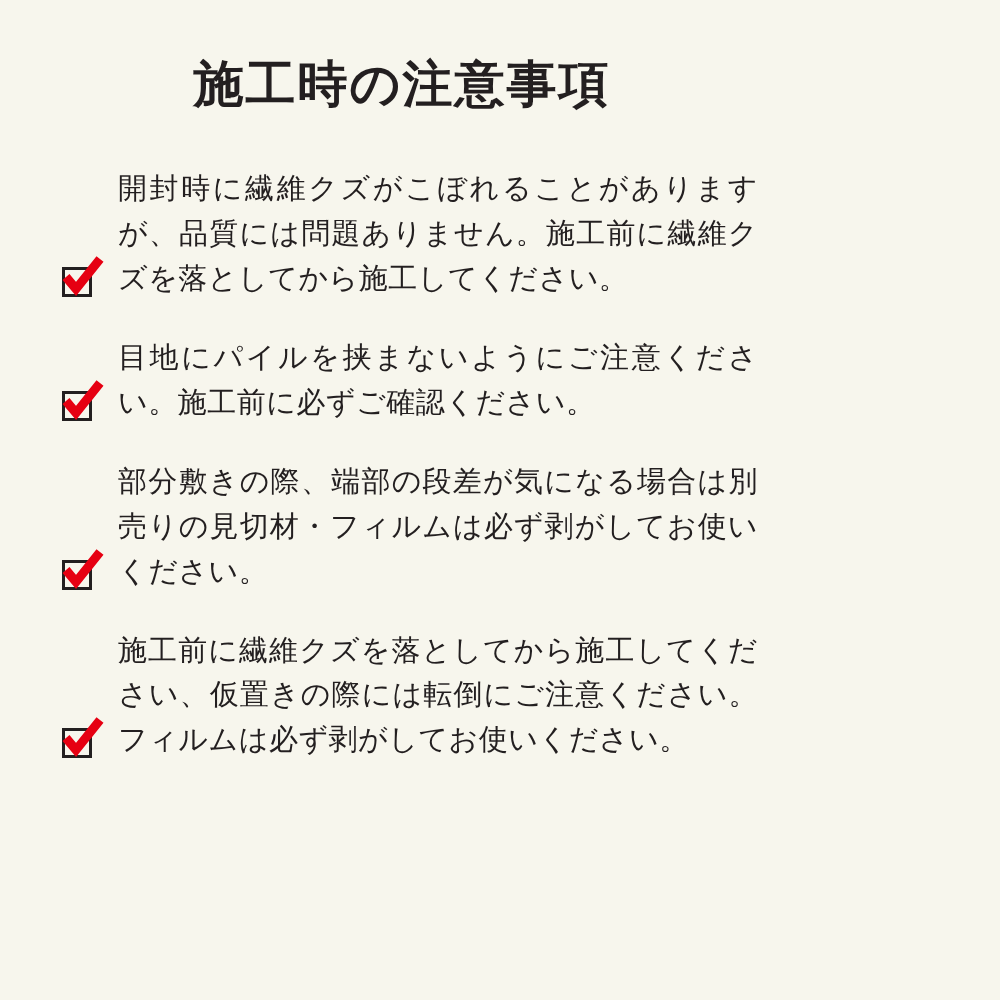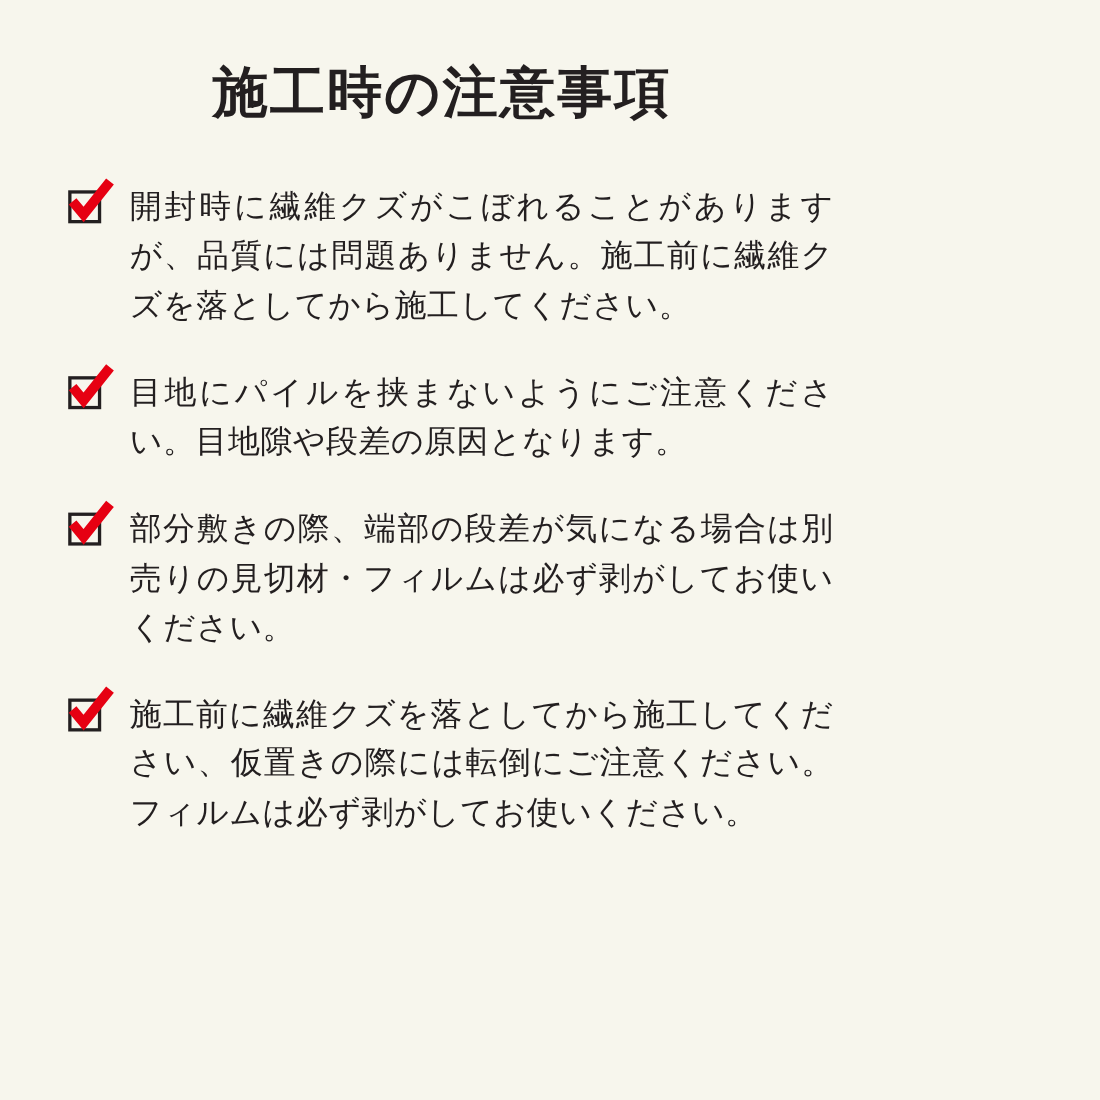--- a/index.html
+++ b/index.html
@@ -32,21 +32,21 @@
     padding-top: 16px;
   }
   .notes-list {
     margin: 0;
     padding: 0;
     list-style: none;
     margin-top: 52px;
   }
   .note-item {
     display: flex;
-    align-items: flex-start;
+    align-items: flex-end;
     margin-bottom: 34px;
   }
   .check-box {
     flex: 0 0 auto;
     position: relative;
     width: 34px;
     height: 34px;
     margin-left: 16px;
     margin-right: 22px;
     margin-top: 7px;
@@ -98,21 +98,21 @@
       <span class="note-text">開封時に繊維クズがこぼれることがありますが、品質には問題ありません。施工前に繊維クズを落としてから施工してください。</span>
     </li>
 
     <li class="note-item">
       <span class="check-box">
         <span class="box"></span>
         <svg viewBox="0 0 44 44" aria-hidden="true">
           <path d="M6 20 L16 32 L40 2" fill="none" stroke="#e60012" stroke-width="9" stroke-linecap="butt" stroke-linejoin="miter"></path>
         </svg>
       </span>
-      <span class="note-text">目地にパイルを挟まないようにご注意ください。目地隙や段差の原因となります。</span>
+      <span class="note-text">目地にパイルを挟まないようにご注意ください。施工前に必ずご確認ください。</span>
     </li>
 
 
     <li class="note-item">
       <span class="check-box">
         <span class="box"></span>
         <svg viewBox="0 0 44 44" aria-hidden="true">
           <path d="M6 20 L16 32 L40 2" fill="none" stroke="#e60012" stroke-width="9" stroke-linecap="butt" stroke-linejoin="miter"></path>
         </svg>
       </span>

